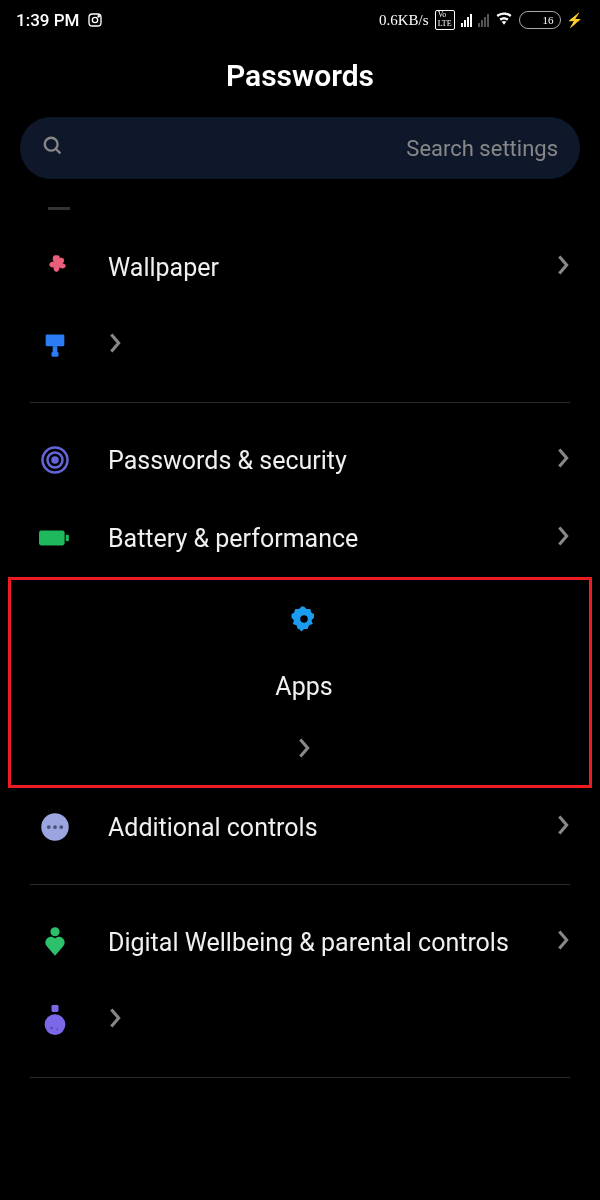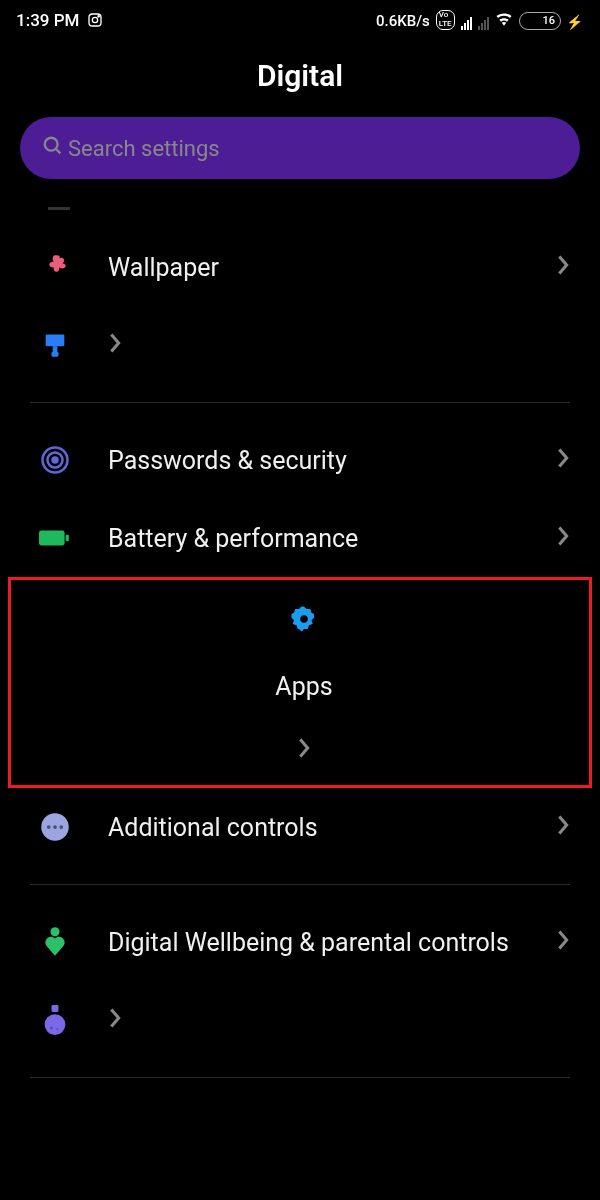--- a/index.html
+++ b/index.html
@@ -13,21 +13,21 @@
     }
     .status-bar {
       display: flex;
       justify-content: space-between;
       align-items: center;
       padding: 10px 16px 6px;
       font-size: 17px;
       font-weight: 500;
     }
     .status-left { display: flex; align-items: center; gap: 8px; }
-    .status-right { display: flex; align-items: flex-end; gap: 6px; font-size: 15px; }
+    .status-right { display: flex; align-items: center; gap: 6px; font-size: 15px; font-family: Liberation Serif, serif; }
     .ig-icon { display: inline-flex; }
     .battery {
       border: 1.5px solid #aaa;
       border-radius: 10px;
       width: 36px;
       height: 18px;
       display: flex;
       align-items: center;
       padding: 0 20px;
       position: relative;
@@ -41,26 +41,27 @@
     }
     .battery-text { font-size: 11px; margin-left: 3px; }
     .title {
       text-align: center;
       font-size: 30px;
       font-weight: 600;
       padding: 22px 0 24px;
     }
     .search {
       margin: 0 20px;
-      background: #4c1d95;
+      background: #0f172a;
       border-radius: 40px;
       display: flex;
       align-items: center;
       padding: 18px 22px;
-      gap: 4px;
+      gap: 21px;
+      justify-content: space-between;
     }
     .search-placeholder { color: #888; font-size: 22px; }
     .partial-divider {
       height: 3px;
       width: 22px;
       background: #333;
       margin: 28px 0 10px 48px;
     }
     .list { padding: 8px 0; }
     .item {
@@ -112,21 +113,21 @@
     <span class="ig-icon">
       <svg width="16" height="16" viewBox="0 0 24 24" fill="none" stroke="#fff" stroke-width="2">
           <rect x="3" y="3" width="18" height="18" rx="5"></rect>
           <circle cx="12" cy="12" r="4"></circle>
           <circle cx="17.5" cy="6.5" r="1" fill="#fff"></circle>
         </svg>
     </span>
   </div>
   <div class="status-right">
     <span>0.6KB/s</span>
-    <span style="font-size:8px;border:1px solid #fff;border-radius:7px;padding:0 2px;line-height:1.1;">Vo<br>LTE</span>
+    <span style="font-size:8px;border:1px solid #fff;border-radius:2px;padding:0 2px;line-height:1.1;">Vo<br>LTE</span>
     <span class="signal-bars">
       <span class="bar" style="height:4px"></span>
         <span class="bar" style="height:7px"></span>
         <span class="bar" style="height:10px"></span>
         <span class="bar" style="height:13px"></span>
     </span>
     <span class="signal-bars">
       <span class="bar dim" style="height:4px"></span>
         <span class="bar dim" style="height:7px"></span>
         <span class="bar dim" style="height:10px"></span>
@@ -138,21 +139,21 @@
         </svg>
     </span>
     <span class="battery">
       <span class="battery-text">16</span>
       <span class="battery-fill"></span>
     </span>
     <span style="font-size:14px;">⚡</span>
   </div>
 </div>
 
-<div class="title">Digital</div>
+<div class="title">Passwords</div>
 
 <div class="search">
   <span>
     <svg width="22" height="22" viewBox="0 0 24 24" fill="none" stroke="#888" stroke-width="2.5">
         <circle cx="10" cy="10" r="7"></circle>
         <line x1="20" y1="20" x2="15" y2="15"></line>
       </svg>
   </span>
   <span class="search-placeholder">Search settings</span>
 </div>

